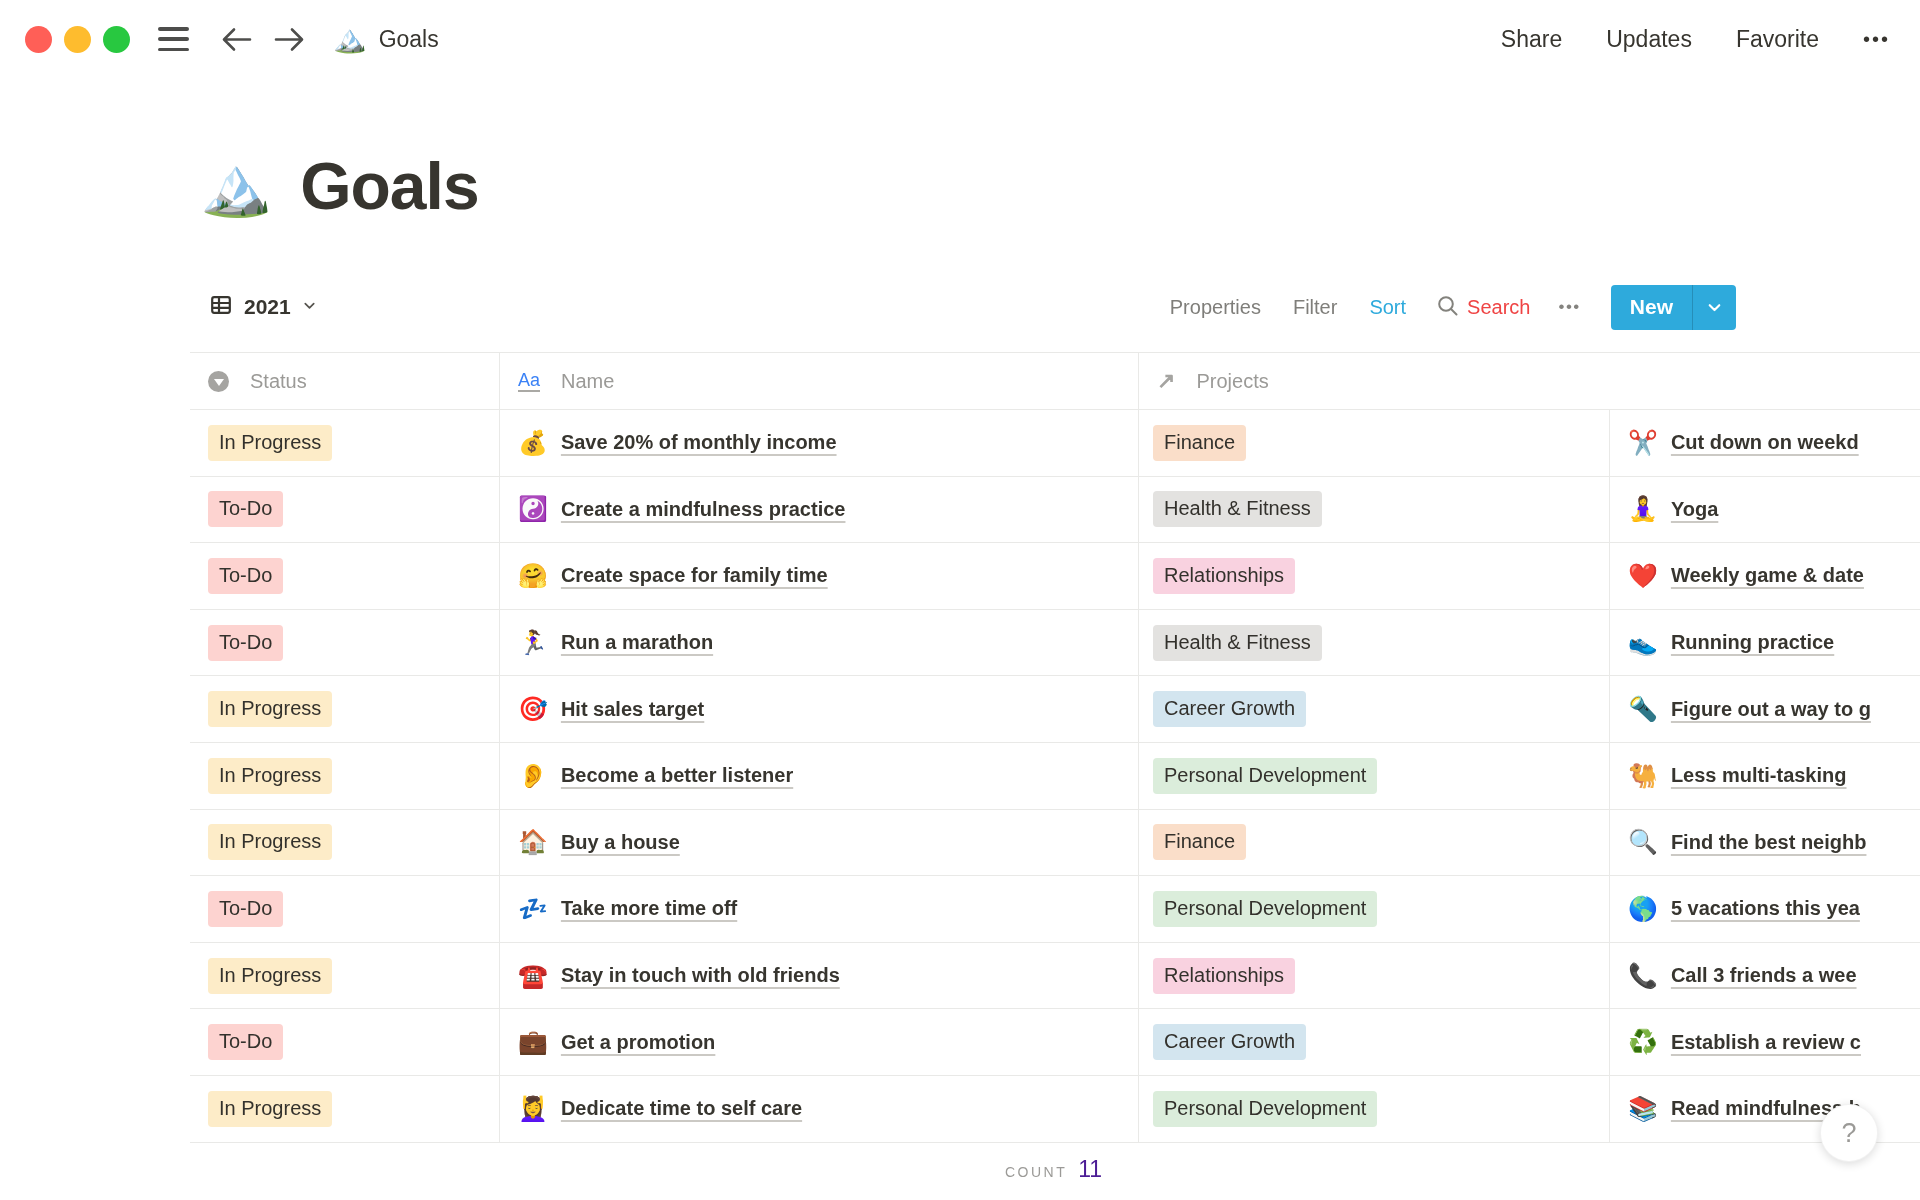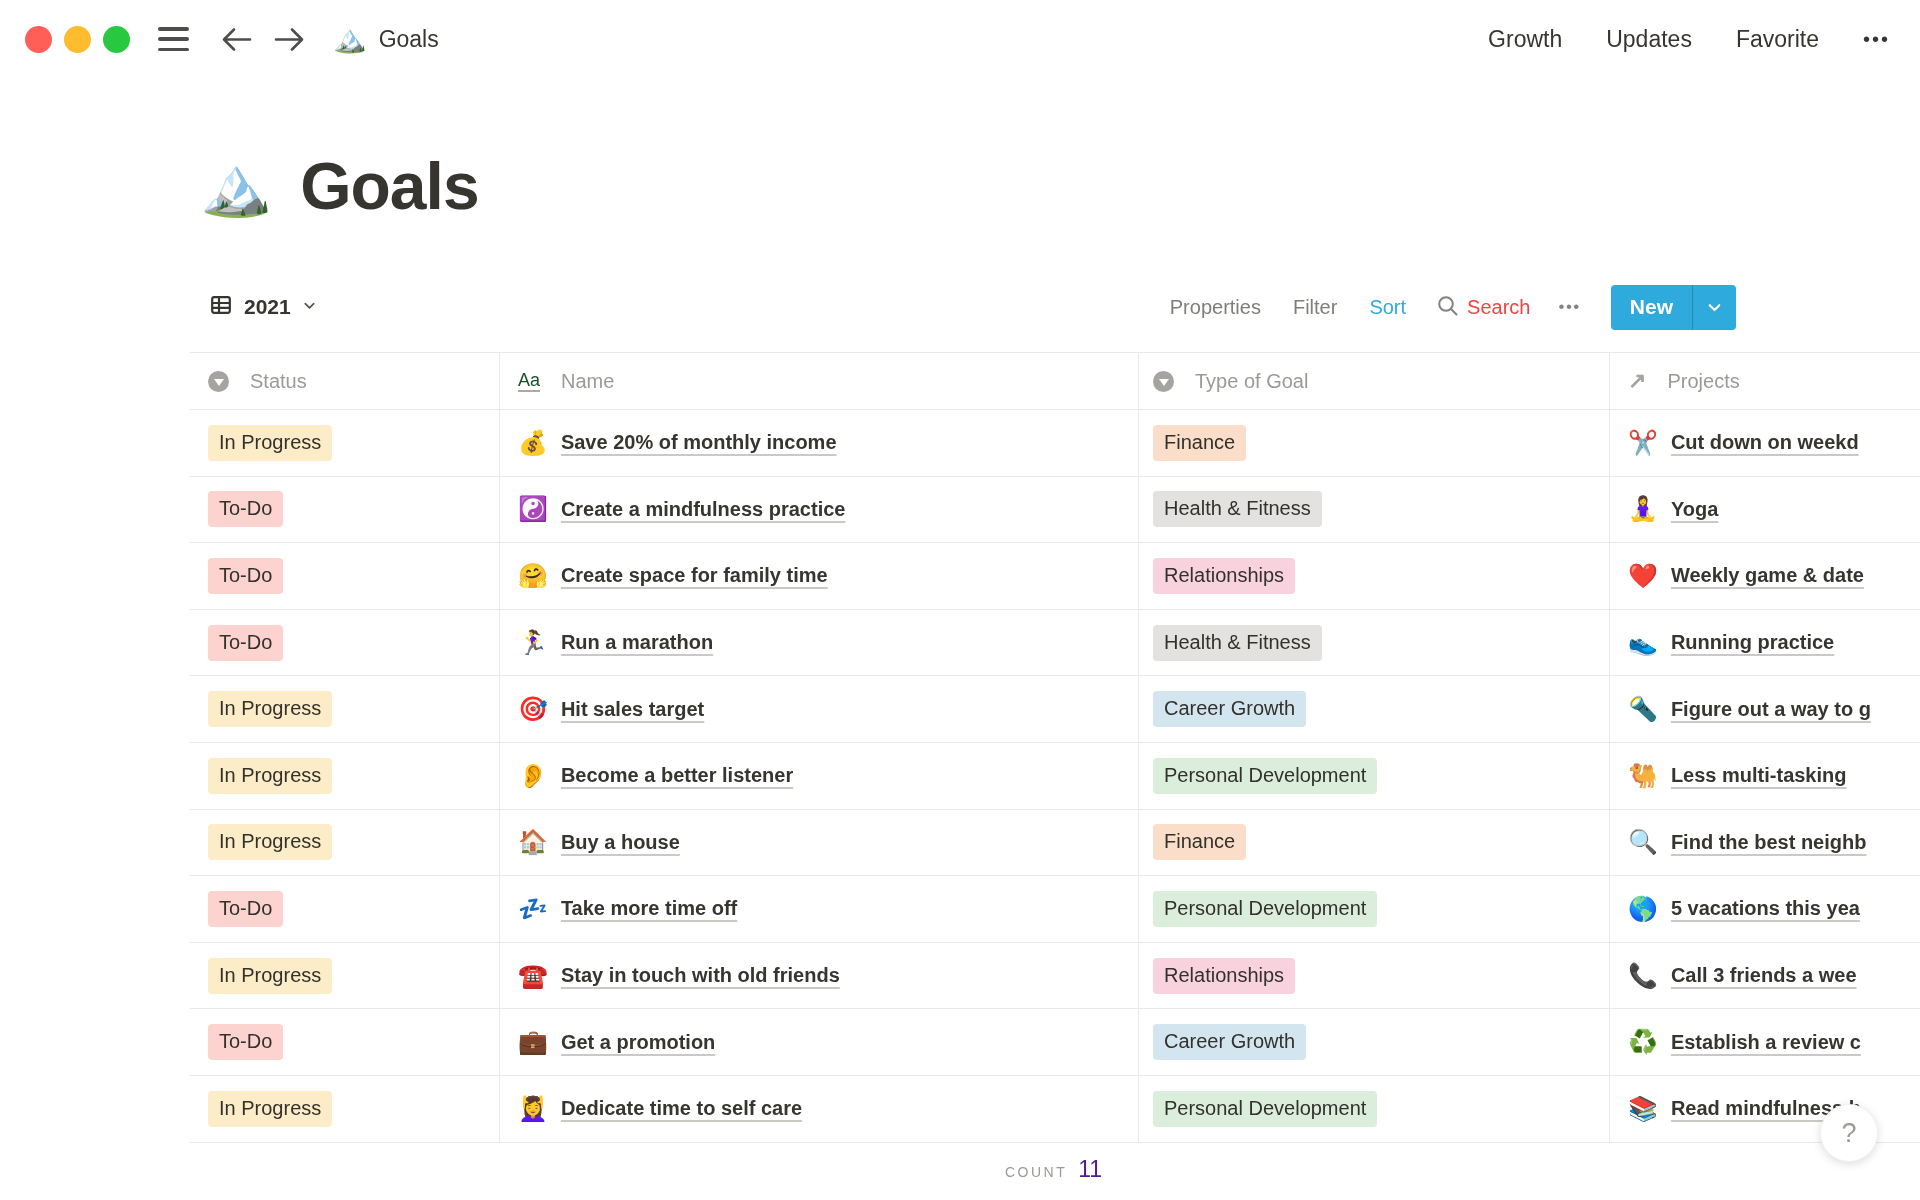--- a/index.html
+++ b/index.html
@@ -86,21 +86,21 @@
   .select-icon {
     width: 21px; height: 21px; border-radius: 50%; background: #a5a4a1;
     display: inline-flex; align-items: center; justify-content: center; flex: none;
   }
   .select-icon::after {
     content: ""; margin-top: 3px;
     border-left: 5.5px solid transparent; border-right: 5.5px solid transparent;
     border-top: 7.5px solid #ffffff;
   }
   .aa-icon {
-    font-size: 18px; color: #14532d; line-height: 1;
+    font-size: 18px; color: #3b82f6; line-height: 1;
     border-bottom: 2px solid #aaa9a5; padding-bottom: 1px; flex: none;
   }
   .relation-icon { font-size: 22px; font-weight: 700; color: #a5a4a1; line-height: 1; flex: none; }
 
   .badge {
     display: inline-block; padding: 4px 11px 5px; border-radius: 4px;
     font-size: 20px; color: #33312c; line-height: 1.35; cursor: pointer;
   }
   .row-emoji { font-size: 24px; margin-right: 13px; line-height: 1; flex: none; }
   .page-link {
@@ -150,21 +150,21 @@
       <svg width="31" height="27" viewBox="0 0 31 27" fill="none">
           <path d="M2 13.5H27.5M18 3.5L28 13.5L18 23.5" stroke="#4d4d4b" stroke-width="2.6" stroke-linecap="round" stroke-linejoin="round"></path>
         </svg>
     </span>
   </div>
   <div class="doc-crumb">
     <span class="emoji">🏔️</span>
     <span class="title">Goals</span>
   </div>
   <div class="topbar-actions">
-    <span class="tb-btn">Growth</span>
+    <span class="tb-btn">Share</span>
     <span class="tb-btn">Updates</span>
     <span class="tb-btn">Favorite</span>
     <span class="tb-more">•••</span>
   </div>
 </div>
 
 <div class="page-head">
   <span class="emoji">🏔️</span>
   <h1>Goals</h1>
 </div>
@@ -212,24 +212,20 @@
 <div class="table">
   <div class="trow thead">
     <div class="cell hcell">
       <span class="select-icon"></span>
       <span>Status</span>
     </div>
     <div class="cell hcell">
       <span class="aa-icon">Aa</span>
       <span>Name</span>
     </div>
-    <div class="cell hcell type-cell">
-      <span class="select-icon"></span>
-      <span>Type of Goal</span>
-    </div>
     <div class="cell hcell">
       <span class="relation-icon">↗</span>
       <span>Projects</span>
     </div>
   </div>
 
   <div class="tbody" id="table-body">
   <div class="trow">
     <div class="cell">
       <span class="badge" style="background: rgb(253, 236, 200);">In Progress</span>

